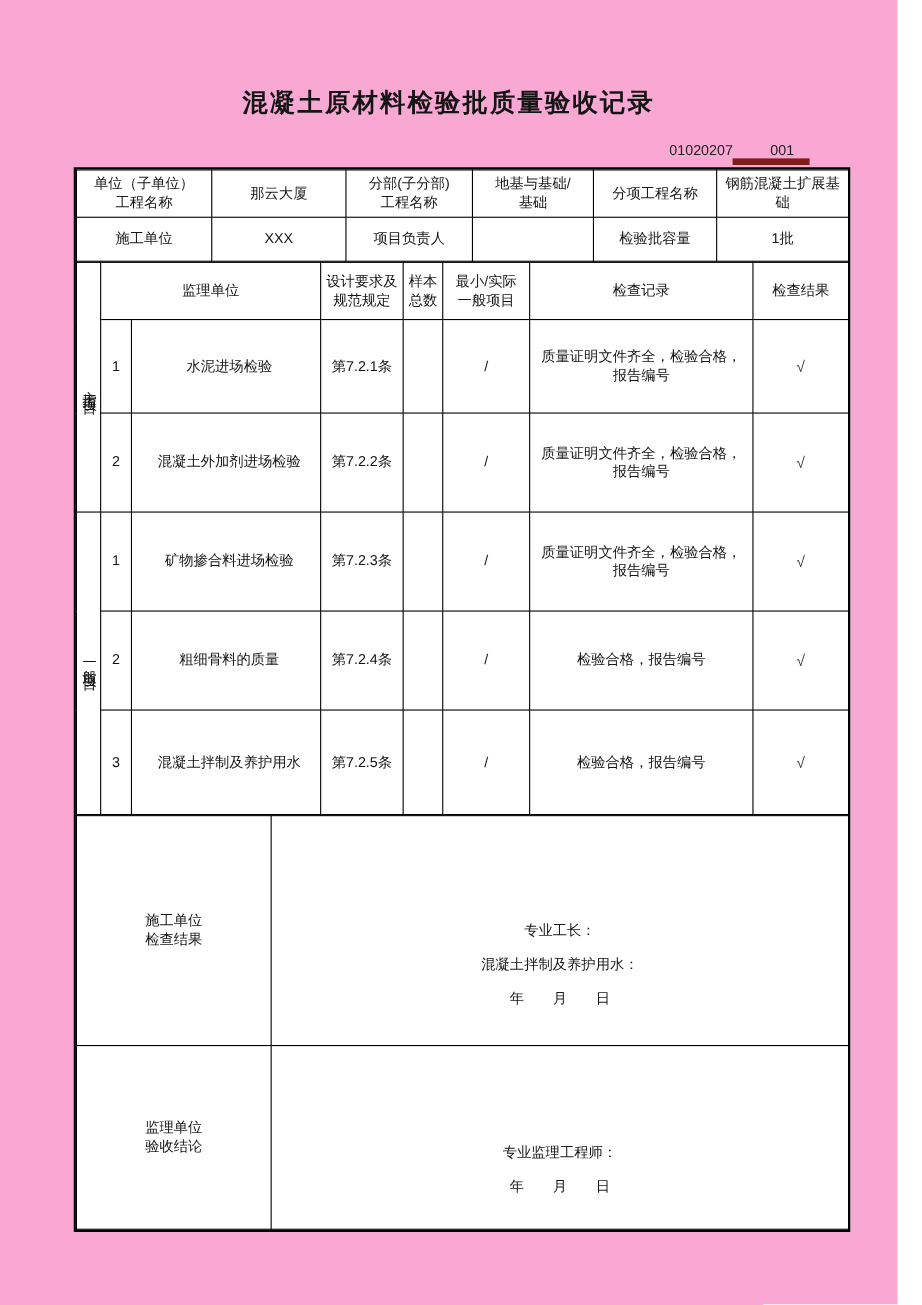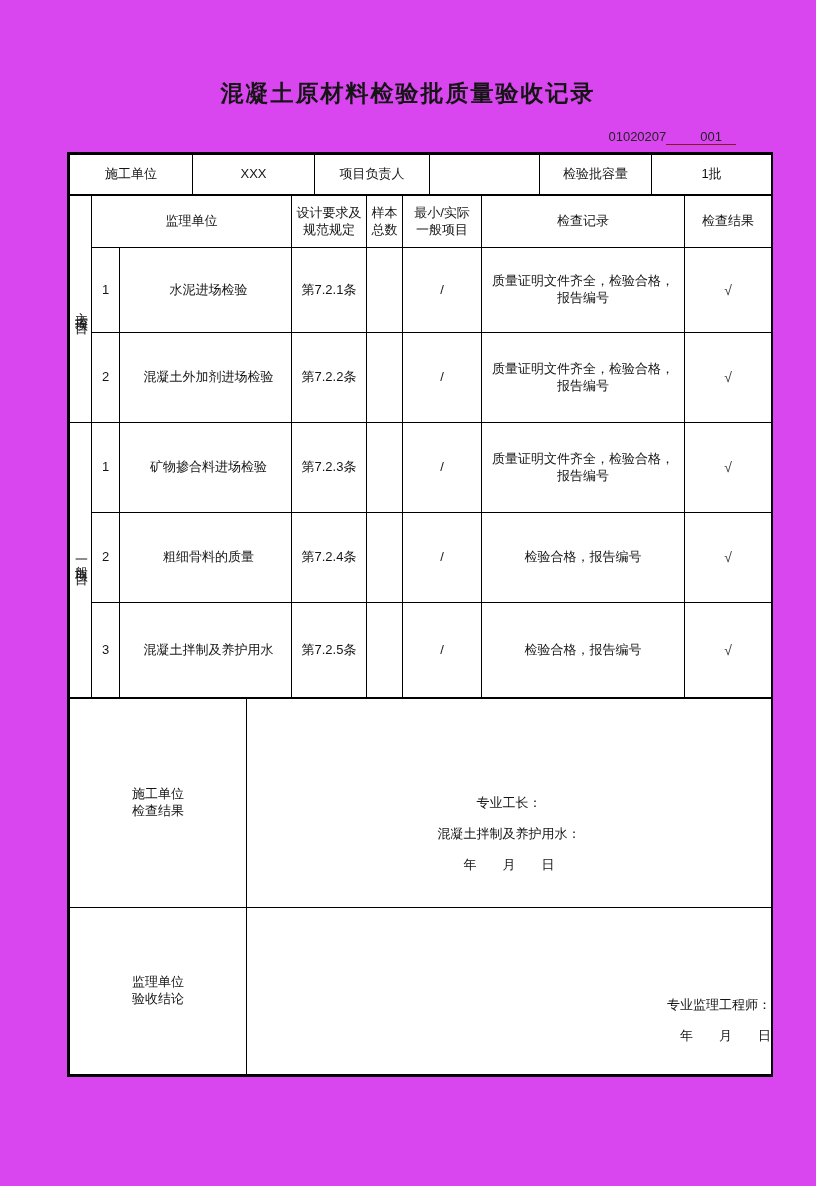--- a/index.html
+++ b/index.html
@@ -1,26 +1,26 @@
 <!DOCTYPE html>
 <html><head>
 <meta charset="utf-8">
 <style>
   html, body { margin: 0; padding: 0; background: #ffffff; }
   body { font-family: "Liberation Sans", "DejaVu Sans", sans-serif; color: #111; }
-  .page { position: relative; width: 816px; height: 1186px; background: #d946ef; overflow: hidden; }
+  .page { position: relative; width: 816px; height: 1186px; background: #f9a8d4; overflow: hidden; }
 
   .title {
     position: absolute; top: 78px; left: 0; width: 100%;
     text-align: center; font-size: 23px; font-weight: bold;
     letter-spacing: 2px; color: #151515;
   }
 
   .code { position: absolute; top: 129px; right: 80px; font-size: 13px; color: #222; }
-  .code .uline { display: inline-block; border-bottom: 1px solid #7f1d1d; }
+  .code .uline { display: inline-block; border-bottom: 6px solid #7f1d1d; }
   .code .gap  { display: inline-block; width: 34px; }
   .code .gap2 { display: inline-block; width: 14px; }
 
   .sheet {
     position: absolute; left: 67px; top: 152px; width: 702px;
     border: 2px solid #000; background: #fff;
   }
   table { border-collapse: collapse; width: 100%; table-layout: fixed; }
   td {
     border: 1px solid #000;
@@ -36,21 +36,21 @@
   .vcell { padding: 0; }
   .v {
     writing-mode: vertical-lr; text-orientation: upright;
     margin: 0 auto; letter-spacing: 4px; font-size: 13px;
   }
   .check { font-size: 14px; color: #3a3a3a; }
 
   .sigcell { padding: 0; vertical-align: bottom; margin-left: 12px; }
   .sig { display: flex; flex-direction: column; justify-content: flex-end; align-items: center; gap: 14px; }
   .sig1 { height: 158px; padding-bottom: 16px; }
-  .sig2 { height: 120px; padding-bottom: 12px; align-items: flex-end; }
+  .sig2 { height: 120px; padding-bottom: 12px; }
   .sig div { font-size: 13px; }
 </style>
 </head>
 <body>
 
 <div class="page">
 
   <div class="title">混凝土原材料检验批质量验收记录</div>
 
   <div class="code"><span>01020207</span><span class="uline"><span class="gap"></span><span>001</span><span class="gap2"></span></span></div>
@@ -60,20 +60,32 @@
     <table>
       <colgroup>
         <col style="width:123px">
           <col style="width:122px">
           <col style="width:115px">
         <col style="width:110px">
           <col style="width:112px">
           <col style="width:120px">
       </colgroup>
       <tbody>
+          <tr class="r43">
+        <td>单位（子单位）
+工程名称</td>
+        <td>那云大厦</td>
+        <td>分部(子分部)
+工程名称</td>
+        <td>地基与基础/
+基础</td>
+        <td>分项工程名称</td>
+        <td>钢筋混凝土扩展基
+础</td>
+      </tr>
       <tr class="r40">
         <td>施工单位</td>
         <td>XXX</td>
         <td>项目负责人</td>
         <td></td>
         <td>检验批容量</td>
         <td>1批</td>
       </tr>
     </tbody>
       </table>

